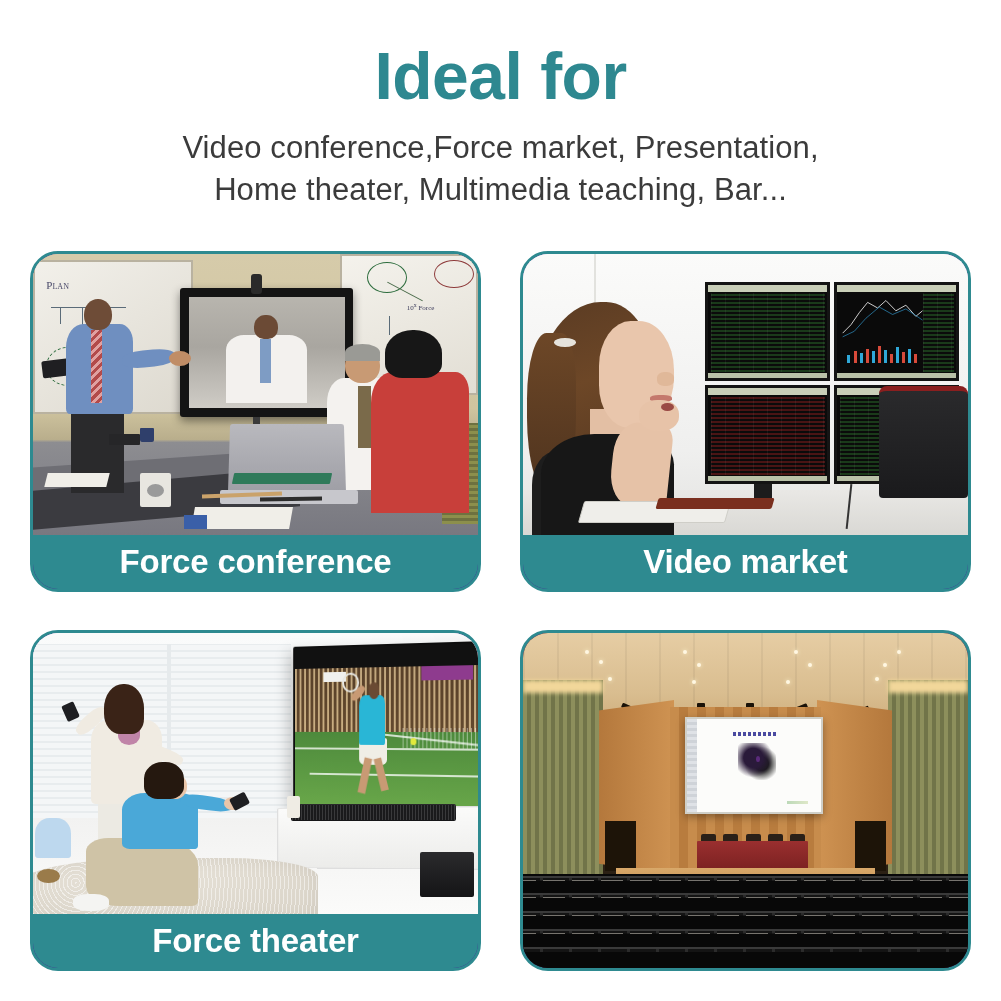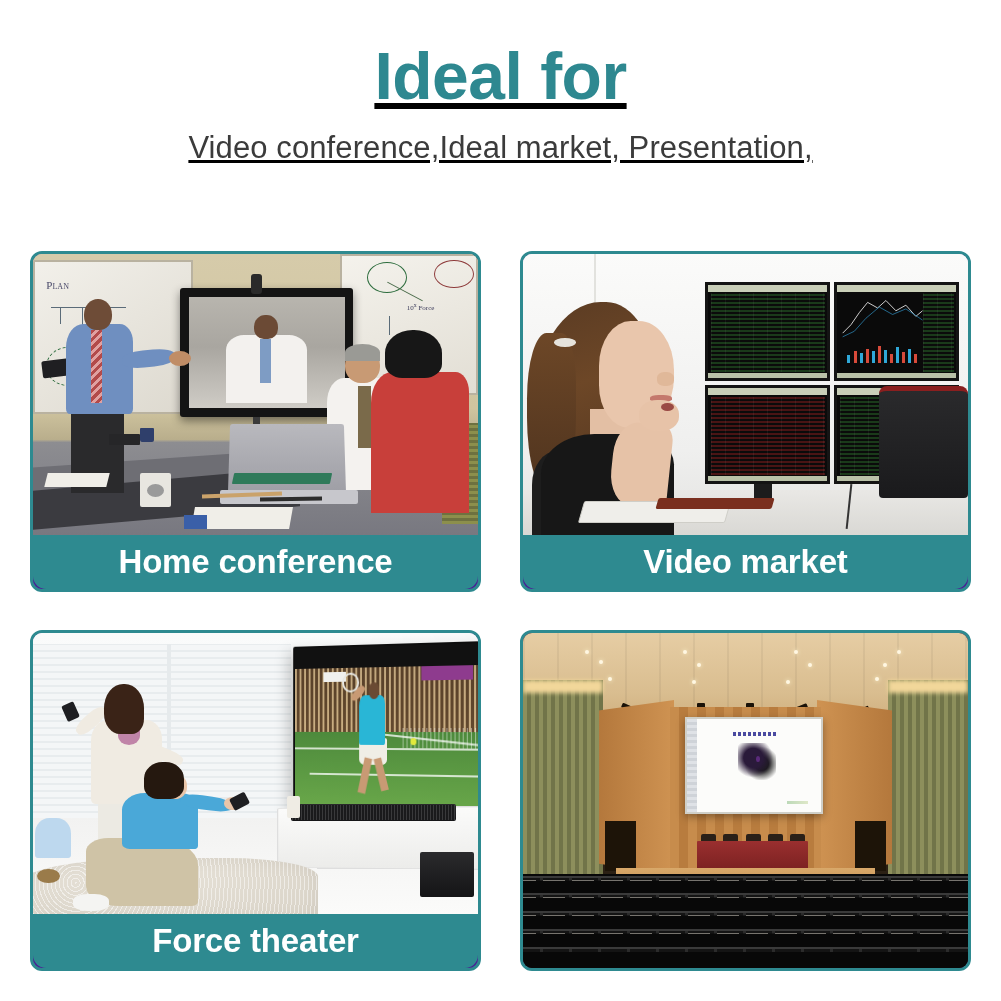--- a/index.html
+++ b/index.html
@@ -10,21 +10,20 @@
     background: #ffffff;
     font-family: "Liberation Sans", sans-serif;
     overflow: hidden;
   }
 
   .page {
     position: relative;
     width: 1001px;
     height: 732px;
     background: #ffffff;
-    text-decoration: underline;
   }
 
   
   .header { padding-top: 42px; text-align: center; }
 
   .page-title {
     color: #2e8890;
     font-size: 66px;
     font-weight: bold;
     letter-spacing: -0.5px;
@@ -50,21 +49,21 @@
     display: grid;
     grid-template-columns: 451px 451px;
     grid-template-rows: 341px 341px;
     column-gap: 39px;
     row-gap: 38px;
   }
 
   .card {
     position: relative;
     border: 3px solid #2e8a90;
-    border-radius: 12px;
+    border-radius: 28px;
     background: #4c1d95;
     overflow: hidden;
     display: flex;
     flex-direction: column;
   }
 
   .photo {
     position: relative;
     flex: 1 1 auto;
     overflow: hidden;
@@ -297,21 +296,22 @@
       background:repeating-linear-gradient(90deg, #c8c3b8 0 22px, #0b0b0b 22px 29px);opacity:.55;}
 </style>
 </head>
 <body>
 
 <div class="page">
 
   <div class="header">
     <div class="page-title">Ideal for</div>
     <div class="subtitle">
-      <span class="subtitle-line">Video conference,Ideal market, Presentation,</span>
+      <span class="subtitle-line">Video conference,Force market, Presentation,</span>
+      <span class="subtitle-line">Home theater, Multimedia teaching, Bar...</span>
     </div>
   </div>
 
   <div class="grid">
 
     <div class="card">
       <div class="photo p1">
         <div class="wall"></div>
         <div class="wb-left"></div>
         <div class="wb-right"></div>
@@ -369,21 +369,21 @@
         <div class="paper" style="left:3%;top:78%;width:14%;height:5%;transform:skewX(-14deg);"></div>
         <div class="paper" style="left:36%;top:90%;width:22%;height:8%;transform:skewX(-10deg);"></div>
         <div class="paper" style="left:34%;top:93%;width:5%;height:5%;background:#3a5fa8;"></div>
         <div class="folder"></div>
         <div class="pencil"></div>
         <div class="pen"></div>
         <div class="speaker">
             <i></i>
           </div>
       </div>
-      <div class="caption">Home conference</div>
+      <div class="caption">Force conference</div>
     </div>
 
     <div class="card">
       <div class="photo p2">
         <div class="bgwall"></div>
         <div class="wallseam"></div>
         <div class="desk"></div>
 
         <div class="mongrid">
           <div class="mon">

